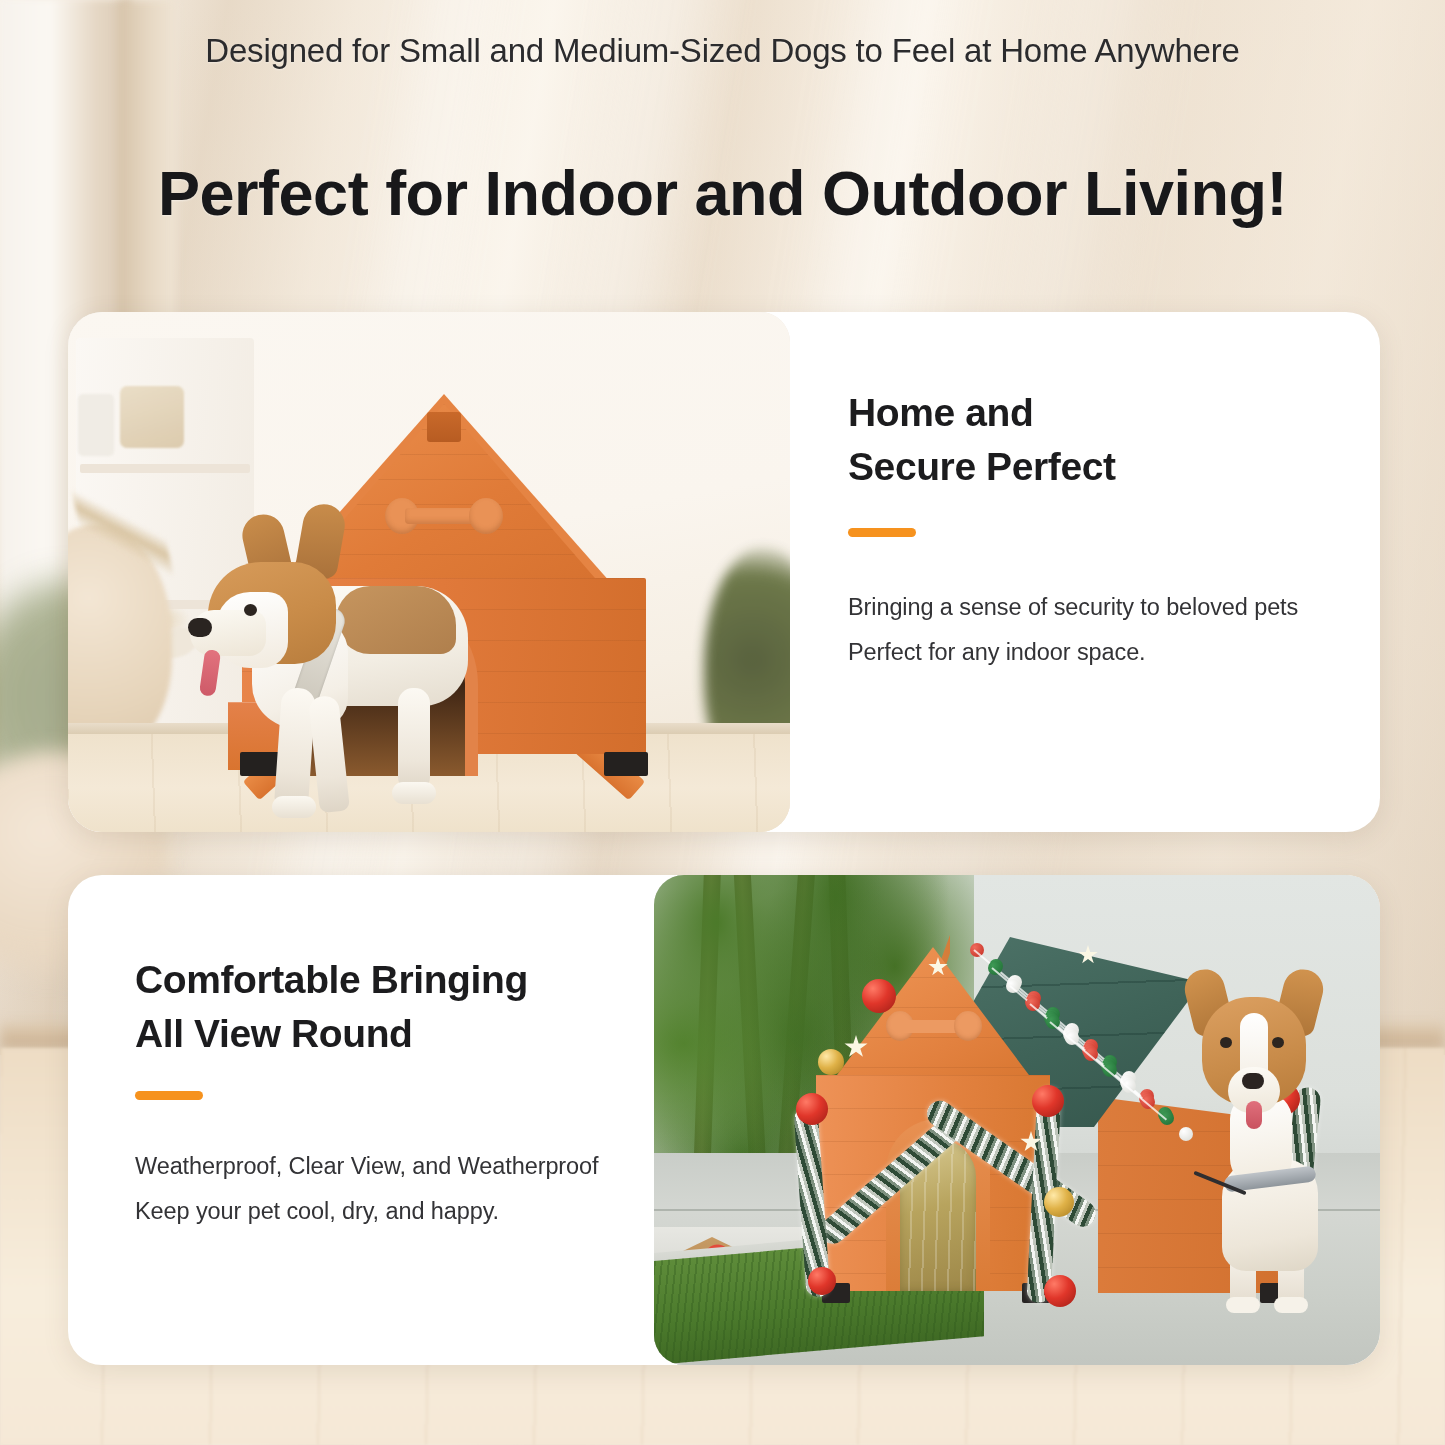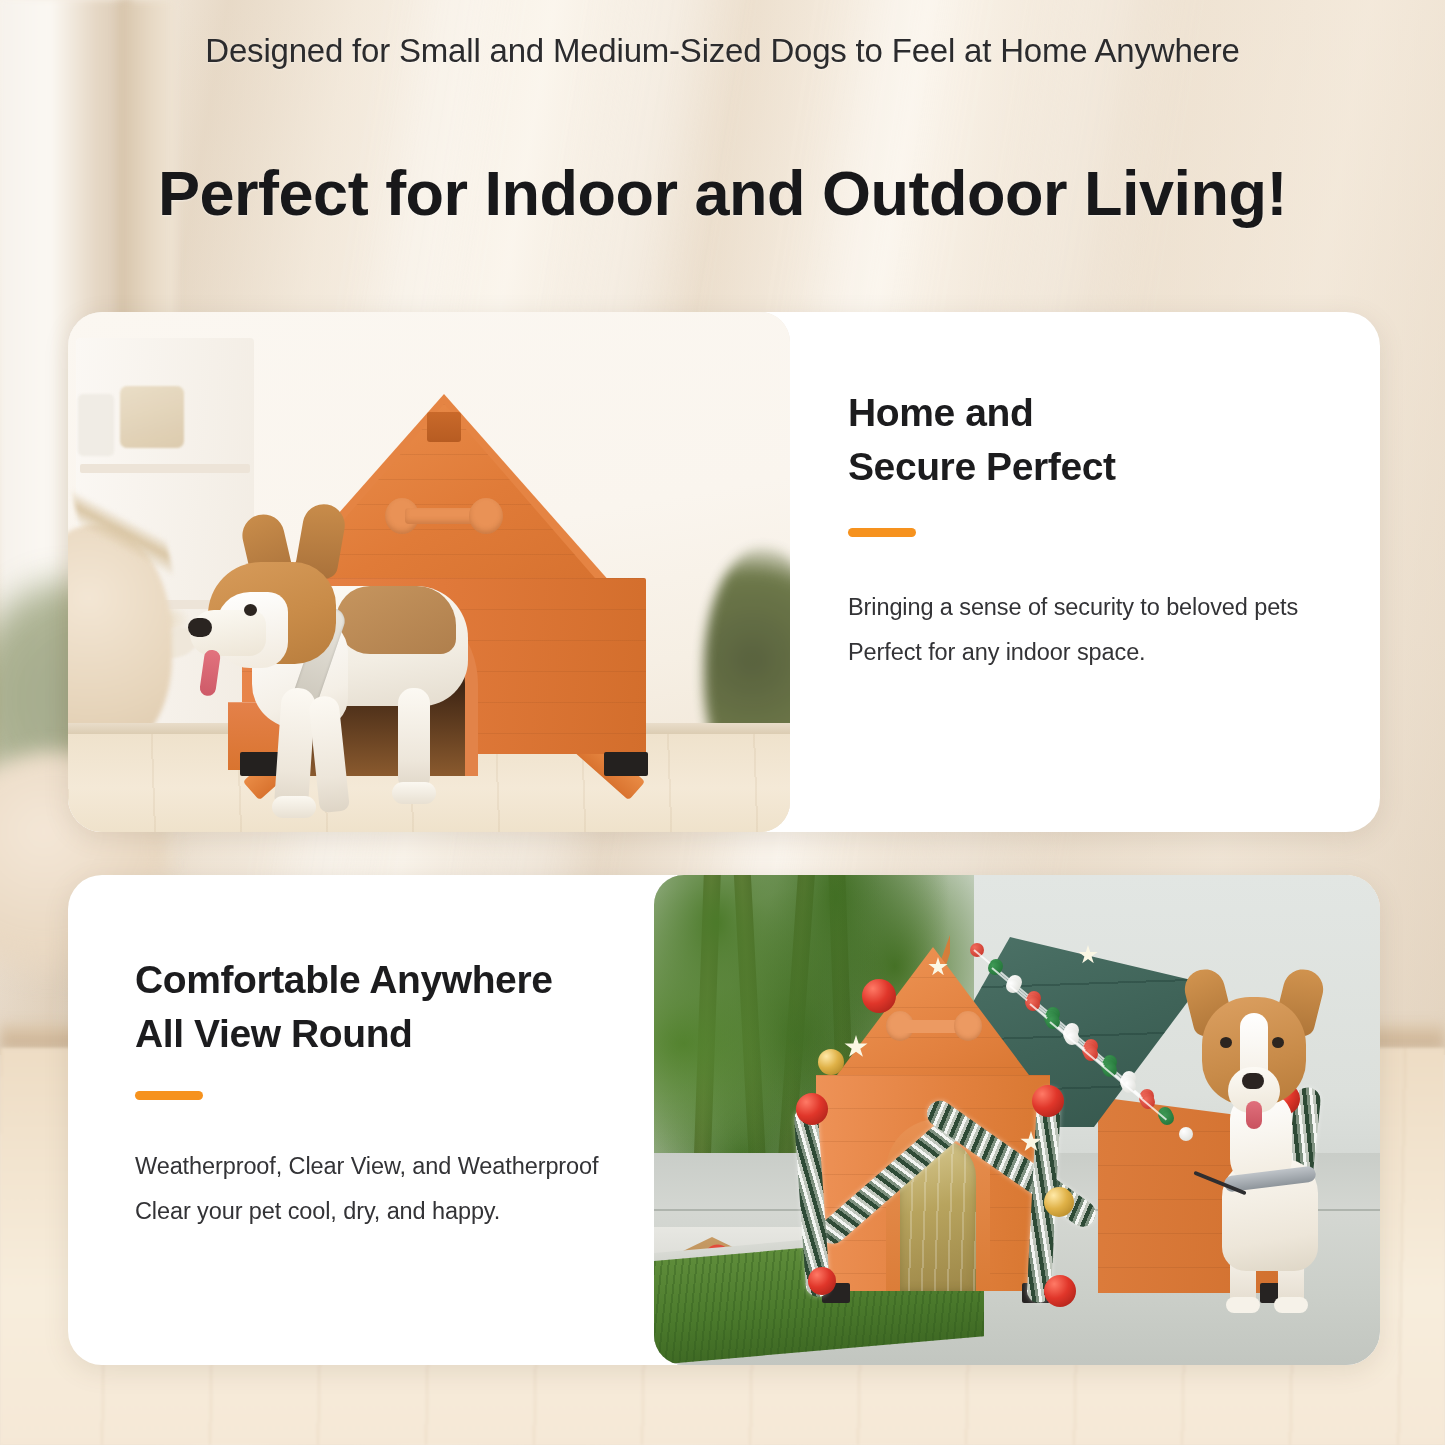--- a/index.html
+++ b/index.html
@@ -662,27 +662,27 @@
       <div>Bringing a sense of security to beloved pets</div>
       <div>Perfect for any indoor space.</div>
     </div>
   </div>
 </div>
 
 <div class="card" id="card-outdoor">
 
   <div class="text-pane">
     <div class="feature-title">
-      <div>Comfortable Anywhere</div>
+      <div>Comfortable Bringing</div>
       <div>All View Round</div>
     </div>
     <div class="accent-bar"></div>
     <div class="feature-body">
       <div>Weatherproof, Clear View, and Weatherproof</div>
-      <div>Clear your pet cool, dry, and happy.</div>
+      <div>Keep your pet cool, dry, and happy.</div>
     </div>
   </div>
 
   <div class="photo" id="photo-outdoor">
     <div class="yard-bg"></div>
     <div class="yard-wall"></div>
     <div class="yard-trunk t1"></div>
     <div class="yard-trunk t2"></div>
     <div class="yard-trunk t3"></div>
     <div class="yard-trunk t4"></div>

